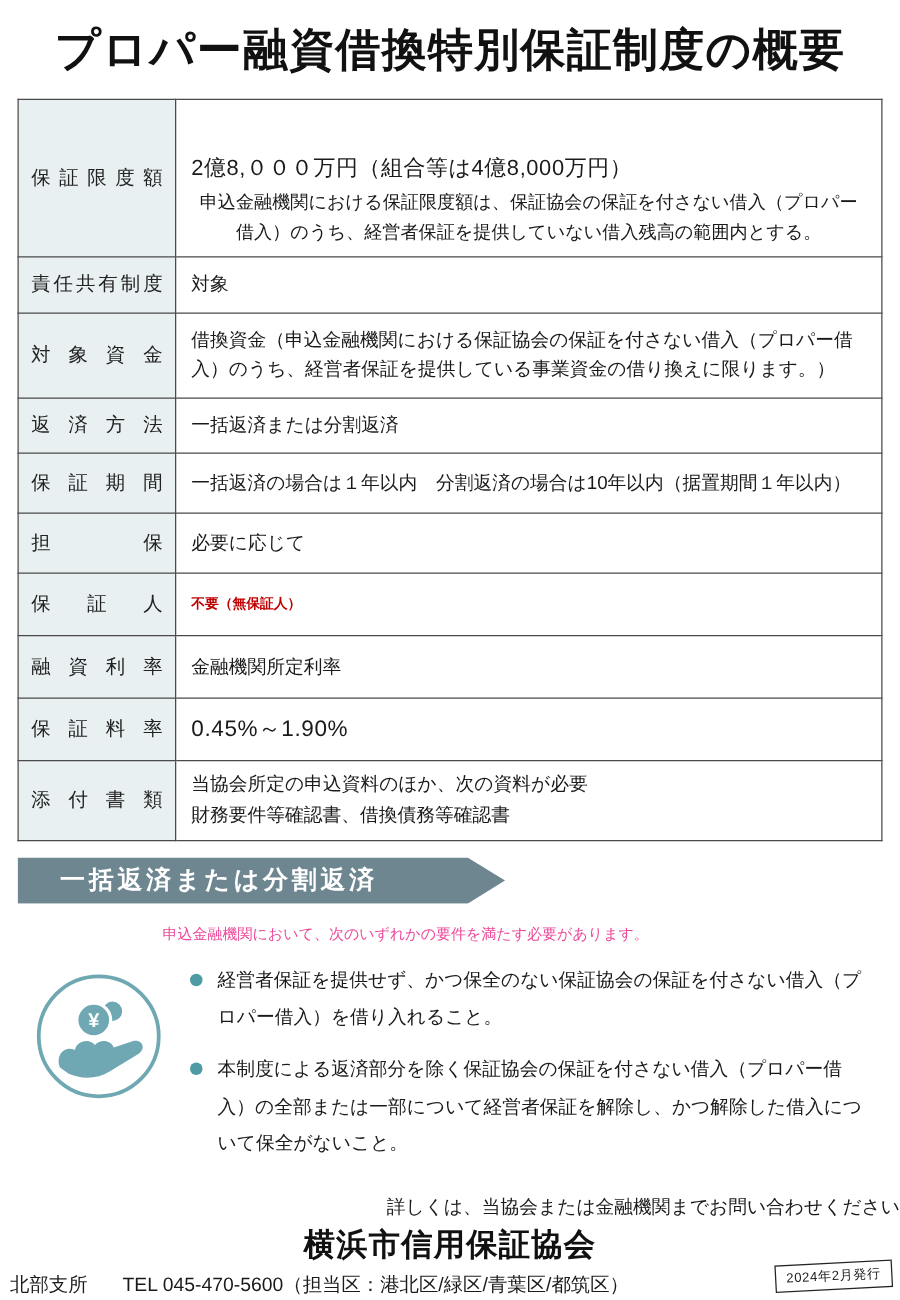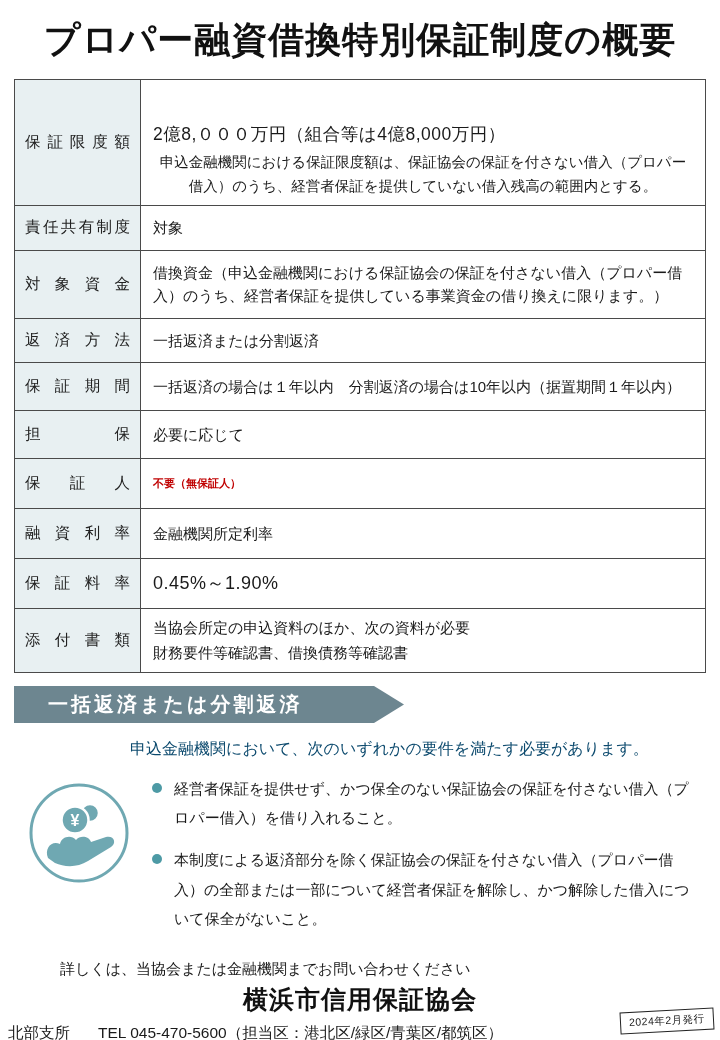--- a/index.html
+++ b/index.html
@@ -76,22 +76,22 @@
     font-size: 20px;
     font-weight: bold;
     letter-spacing: 3px;
     line-height: 37px;
     padding-left: 34px;
     clip-path: polygon(0 0, calc(100% - 30px) 0, 100% 50%, calc(100% - 30px) 100%, 0 100%);
   }
   
   .req-intro {
     margin: 16px 0 0 130px;
-    font-size: 16px;
-    color: #0c4a6e;
+    font-size: 12px;
+    color: #ec4899;
   }
   .req-wrap {
     display: flex;
     margin: 14px 0 0 28px;
   }
   .req-icon {
     flex: 0 0 102px;
     margin-top: 8px;
   }
   .req-items {
@@ -112,21 +112,21 @@
   }
   .req-text {
     font-size: 15px;
     line-height: 1.95;
     color: #1a1a1a;
   }
   
   .notice {
     margin-top: 14px;
     margin-left: 60px;
-    text-align: left;
+    text-align: right;
     font-size: 15px;
   }
   .org {
     text-align: center;
     font-size: 25px;
     letter-spacing: 1px;
     margin-top: 4px;
     color: #111;
     font-weight: bold;
   }

